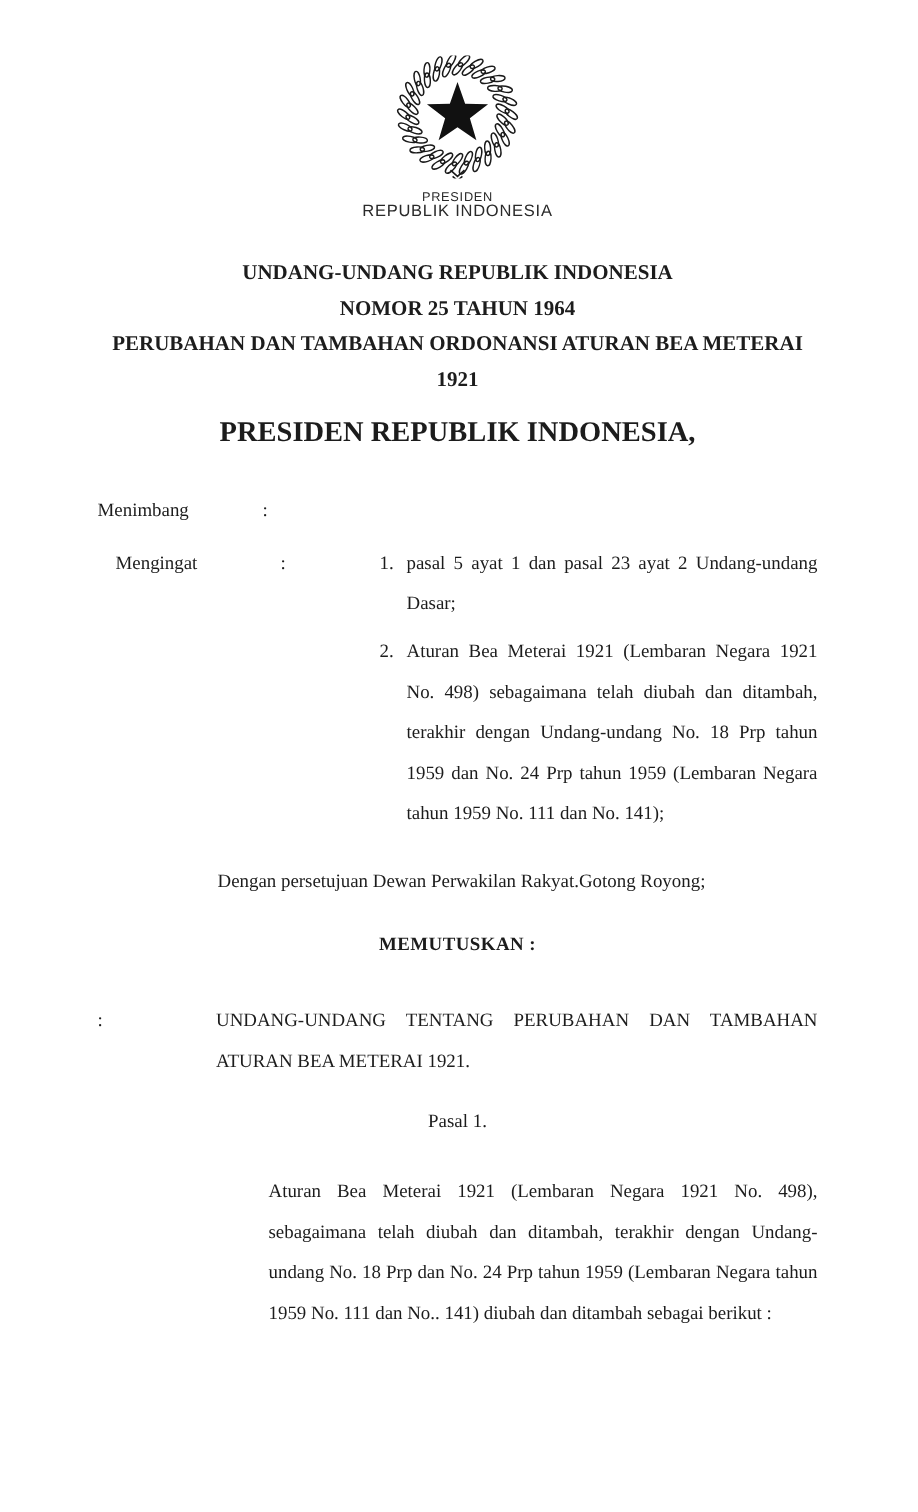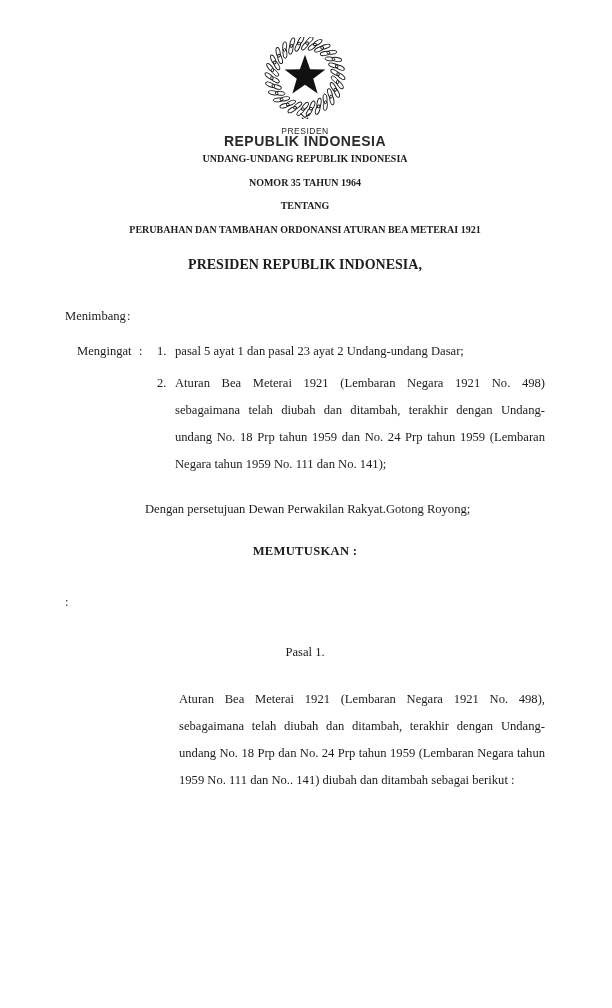--- a/index.html
+++ b/index.html
@@ -16,48 +16,47 @@
   }
   .header { text-align: center; padding-top: 37px; }
   .emblem { display: block; margin: 0 auto; }
   .lh1 {
     font-family: "Liberation Sans", "DejaVu Sans", sans-serif;
     font-size: 8.5px; line-height: 10px; letter-spacing: 0.5px;
     margin-top: 7px; color: #2a2a2a;
   }
   .lh2 {
     font-family: "Liberation Sans", "DejaVu Sans", sans-serif;
-    font-size: 14px; line-height: 11px; letter-spacing: 0.5px;
+    font-size: 11px; line-height: 11px; letter-spacing: 0.5px;
     color: #2a2a2a;
-    font-weight: bold;
   }
   .title-block {
-    text-align: center;
-    font-weight: bold; font-size: 10px; line-height: 23.5px;
+    margin-top: 24px; text-align: center;
+    font-weight: bold; font-size: 14px; line-height: 23.5px;
   }
   .opening {
     margin-top: 17px; text-align: center;
-    font-weight: bold; font-size: 14px; line-height: 14px;
+    font-weight: bold; font-size: 19px; line-height: 14px;
   }
   .body-text { font-size: 12.6px; line-height: 27px; }
-  .row { display: flex; }
+  .row { display: flex; gap: 48px; }
   .row .label { width: 62px; flex: none; }
   .row .colon { width: 18px; flex: none; }
   .row .content { flex: 1; text-align: justify; }
   .menimbang { margin-top: 31px; }
   .mengingat { margin-top: 8px; margin-left: 12px; }
   .list-item { display: flex; }
   .list-item .num { width: 18px; flex: none; }
   .list-item .itext { flex: 1; text-align: justify; }
   .item2 { margin-top: 5px; }
   .agreement { margin-left: 80px; margin-top: 18px; }
   .memutuskan { margin-top: 15px; text-align: center; letter-spacing: 0.3px; font-weight: bold; }
   .menetapkan { margin-top: 24px; }
   .menetapkan .content { padding-left: 13px; }
-  .pasal-heading { margin-top: 23px; text-align: center; }
+  .pasal-heading { margin-top: 13px; text-align: center; }
   .pasal-body { margin-top: 20px; margin-left: 114px; text-align: justify; }
   .catchword { margin-top: 27px; text-align: right; padding-right: 8px; }
   .catchword .numeral { margin-right: 14px; }
 </style>
 </head>
 <body>
 
 <div class="page">
 
   <div class="header">
@@ -118,22 +117,21 @@
         </g>
       <polygon points="0,-23 5.47,-7.52 21.87,-7.11 8.84,2.87 13.52,18.61 0,9.3 -13.52,18.61 -8.84,2.87 -21.87,-7.11 -5.47,-7.52" fill="#111111"></polygon>
       <path d="M -5 40 L 0 44.5 L 5 40 M -3.5 44.5 L 0 47.5 L 3.5 44.5" stroke="#1a1a1a" stroke-width="1.1" fill="none"></path>
     </svg>
     <div class="lh1">PRESIDEN</div>
     <div class="lh2">REPUBLIK INDONESIA</div>
   </div>
 
   <div class="title-block">
     <div>UNDANG-UNDANG REPUBLIK INDONESIA</div>
-    <div>NOMOR 35 TAHUN 1964</div>
-    <div>TENTANG</div>
+    <div>NOMOR 25 TAHUN 1964</div>
     <div>PERUBAHAN DAN TAMBAHAN ORDONANSI ATURAN BEA METERAI 1921</div>
   </div>
 
   <div class="opening">PRESIDEN REPUBLIK INDONESIA,</div>
 
   <div class="row body-text menimbang">
     <span class="label">Menimbang</span>
     <span class="colon">:</span>
   </div>
 
@@ -151,20 +149,21 @@
       </div>
     </div>
   </div>
 
   <div class="agreement body-text">Dengan persetujuan Dewan Perwakilan Rakyat.Gotong Royong;</div>
 
   <div class="memutuskan body-text">MEMUTUSKAN :</div>
 
   <div class="row body-text menetapkan">
     <span class="colon">:</span>
+    <div class="content">UNDANG-UNDANG TENTANG PERUBAHAN DAN TAMBAHAN ATURAN BEA METERAI 1921.</div>
   </div>
 
   <div class="pasal-heading body-text">Pasal 1.</div>
 
   <div class="pasal-body body-text">Aturan Bea Meterai 1921 (Lembaran Negara 1921 No. 498), sebagaimana telah diubah dan ditambah, terakhir dengan Undang- undang No. 18 Prp dan No. 24 Prp tahun 1959 (Lembaran Negara tahun 1959 No. 111 dan No.. 141) diubah dan ditambah sebagai berikut :</div>
 
 
 </div>
 
 </body></html>

